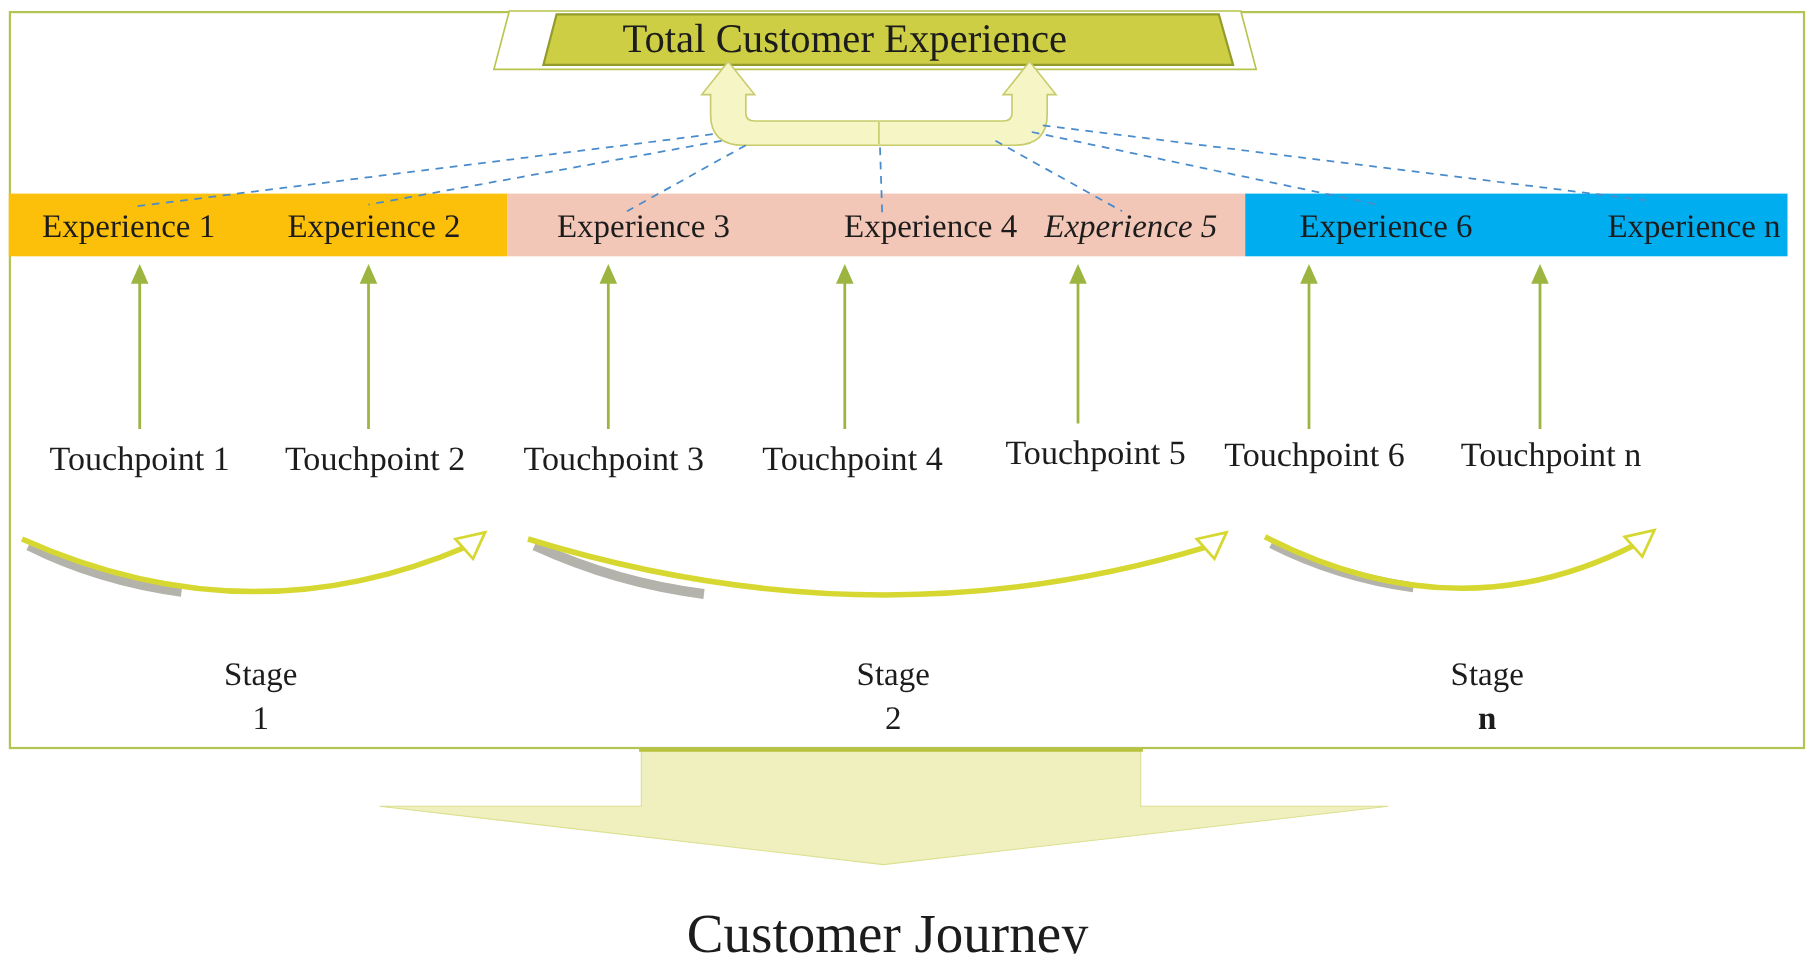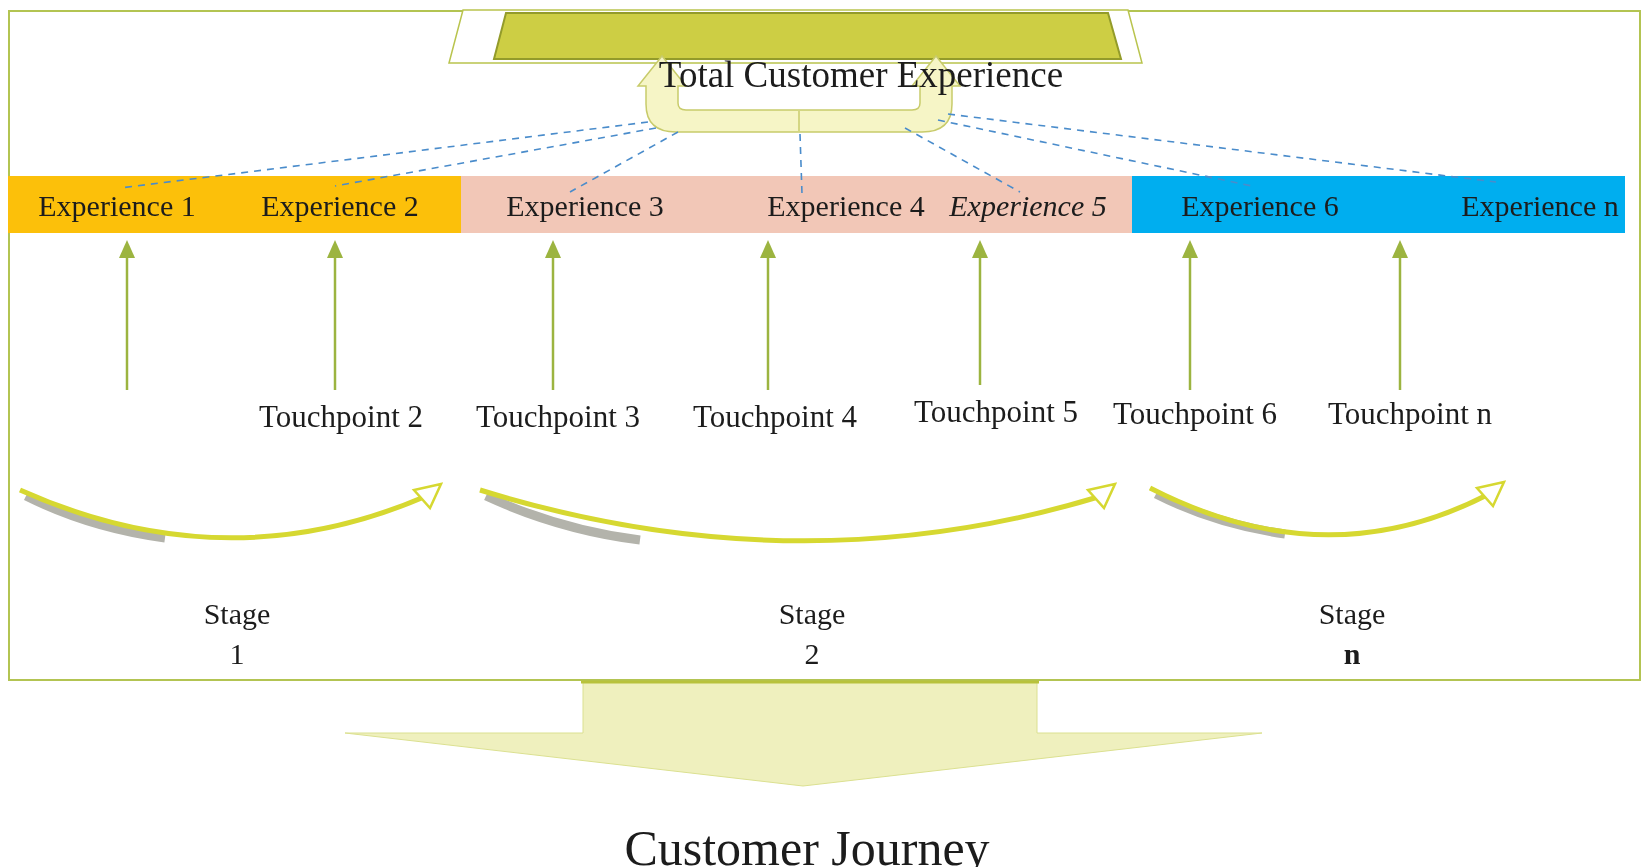--- a/index.html
+++ b/index.html
@@ -98,30 +98,31 @@
         <polygon points="1504,482 1477,488 1493,506" fill="#ffffff" stroke="#d6d831" stroke-width="2.5"></polygon>
       </g>
     </g>
 
     <g>
       <polygon points="583,682 1037,682 1037,733 1262,733 803,786 345,733 583,733" fill="#eff0be" stroke="#dbe090" stroke-width="1"></polygon>
       <line x1="581" y1="682" x2="1039" y2="682" stroke="#b8c23c" stroke-width="3"></line>
     </g>
   </svg>
 
-  <div class="label banner-label" style="left:861px;top:36px;margin-top:38px;">Total Customer Experience</div>
+  <div class="label banner-label" style="left:768px;top:36px;">Total Customer Experience</div>
 
   <div class="label exp-label" style="left:117px;top:206px;">Experience 1</div>
   <div class="label exp-label" style="left:340px;top:206px;">Experience 2</div>
   <div class="label exp-label" style="left:585px;top:206px;">Experience 3</div>
   <div class="label exp-label" style="left:810px;top:206px;margin-left:36px;">Experience 4</div>
   <div class="label exp-label" style="left:1028px;top:206px;font-style:italic;">Experience 5</div>
   <div class="label exp-label" style="left:1260px;top:206px;">Experience 6</div>
   <div class="label exp-label" style="left:1497px;top:206px;margin-left:43px;">Experience n</div>
 
+  <div class="label tp-label" style="left:127px;top:417px;">Touchpoint 1</div>
   <div class="label tp-label" style="left:341px;top:417px;">Touchpoint 2</div>
   <div class="label tp-label" style="left:558px;top:417px;">Touchpoint 3</div>
   <div class="label tp-label" style="left:775px;top:417px;">Touchpoint 4</div>
   <div class="label tp-label" style="left:996px;top:412px;">Touchpoint 5</div>
   <div class="label tp-label" style="left:1195px;top:414px;">Touchpoint 6</div>
   <div class="label tp-label" style="left:1410px;top:414px;">Touchpoint n</div>
 
   <div class="label stage-label" style="left:237px;top:634px;">
     <div>Stage</div>
     <div>1</div>

